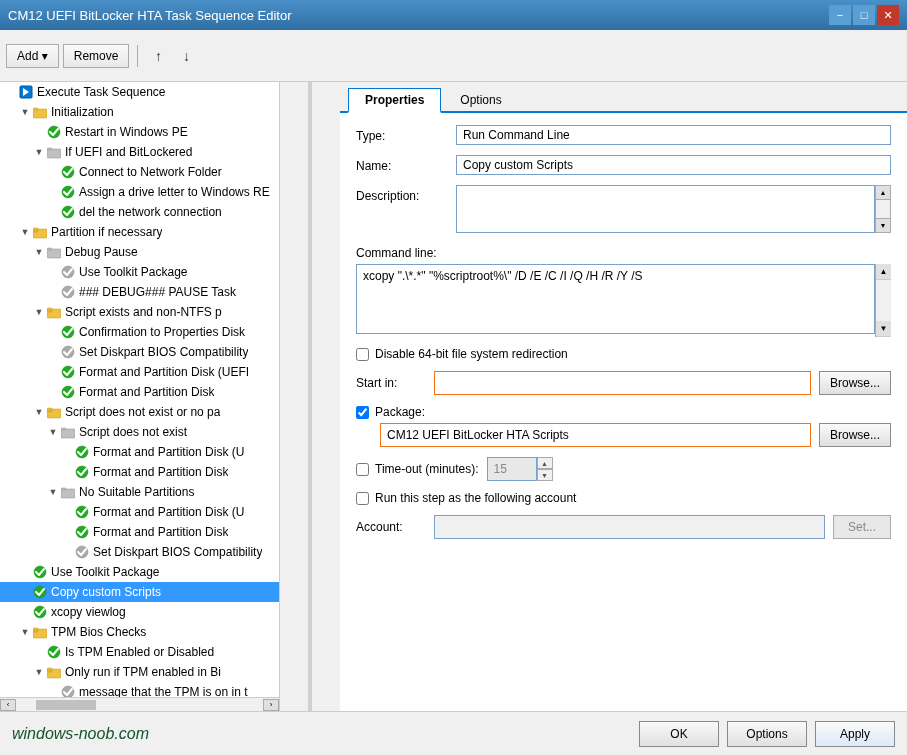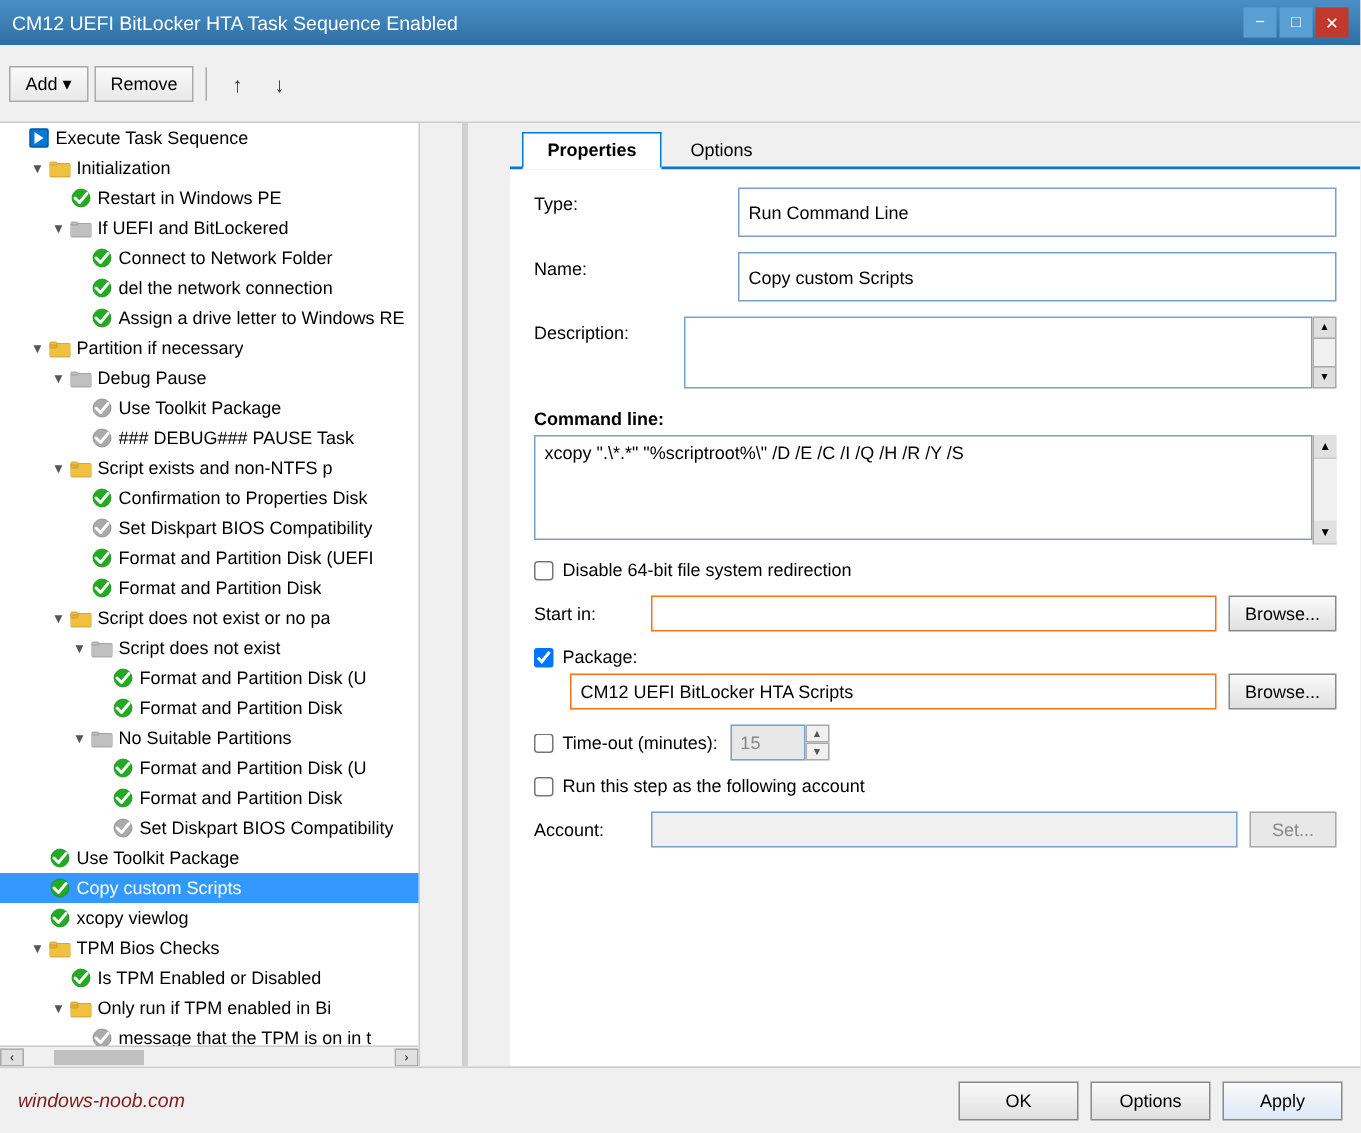--- a/index.html
+++ b/index.html
@@ -222,42 +222,41 @@
       padding-top: 4px;
       flex-shrink: 0;
       color: #000;
     }
     .form-control {
       flex: 1;
       font-size: 12px;
       border: 1px solid #7a9fc8;
       padding: 3px 6px;
       background: white;
-      height: 33px;
-      margin-left: 36px;
+      height: 20px;
     }
 
     .description-box {
       flex: 1;
       height: 50px;
       font-size: 12px;
       border: 1px solid #7a9fc8;
       padding: 3px 6px;
       background: white;
       resize: none;
       position: relative;
     }
     .description-wrapper {
       flex: 1;
       position: relative;
     }
 
     .section-label {
       font-size: 12px;
-      font-weight: 700;
+      font-weight: 400;
       margin-bottom: 4px;
       color: #000;
     }
 
     .command-box-wrapper {
       position: relative;
       width: 100%;
     }
     .command-box {
       width: 100%;
@@ -402,22 +401,22 @@
     .bottom-bar {
       background: #f0f0f0;
       border-top: 1px solid #ccc;
       height: 44px;
       display: flex;
       align-items: center;
       justify-content: space-between;
       padding: 0 12px;
     }
     .watermark {
-      font-size: 13px;
-      color: #7f1d1d;
+      font-size: 16px;
+      color: #14532d;
       font-style: italic;
     }
     .bottom-buttons {
       display: flex;
       gap: 8px;
     }
     .dialog-btn {
       width: 80px;
       height: 26px;
       background: linear-gradient(to bottom, #fafafa, #e0e0e0);
@@ -433,21 +432,21 @@
     .splitter {
       width: 4px;
       background: #d0d0d0;
       cursor: col-resize;
     }
   </style>
 </head>
 <body>
 
 <div class="title-bar">
-  <span class="title-bar-title">CM12 UEFI BitLocker HTA Task Sequence Enabled</span>
+  <span class="title-bar-title">CM12 UEFI BitLocker HTA Task Sequence Editor</span>
   <div class="title-bar-controls">
     <button class="title-btn minimize">−</button>
     <button class="title-btn maximize">□</button>
     <button class="title-btn close">✕</button>
   </div>
 </div>
 
 <div class="main-container">
 
   <div class="toolbar">
@@ -520,32 +519,32 @@
           </div>
           <div class="tree-item">
             <span style="display: inline-block; width: 42px; flex-shrink: 0;"></span>
             <span class="tree-expand"></span>
             <span style="width: 16px; height: 16px; display: inline-flex; align-items: center; justify-content: center; margin-right: 3px; flex-shrink: 0;">
               <svg width="14" height="14" viewBox="0 0 14 14">
                 <circle cx="7" cy="7" r="6" fill="#22aa22" stroke="#1a8a1a" stroke-width="0.5"></circle>
                 <polyline points="3,7 6,10 11,4" fill="none" stroke="white" stroke-width="2" stroke-linecap="round" stroke-linejoin="round"></polyline>
               </svg>
             </span>
+            <span class="tree-label">Assign a drive letter to Windows RE</span>
+          </div>
+          <div class="tree-item">
+            <span style="display: inline-block; width: 42px; flex-shrink: 0;"></span>
+            <span class="tree-expand"></span>
+            <span style="width: 16px; height: 16px; display: inline-flex; align-items: center; justify-content: center; margin-right: 3px; flex-shrink: 0;">
+              <svg width="14" height="14" viewBox="0 0 14 14">
+                <circle cx="7" cy="7" r="6" fill="#22aa22" stroke="#1a8a1a" stroke-width="0.5"></circle>
+                <polyline points="3,7 6,10 11,4" fill="none" stroke="white" stroke-width="2" stroke-linecap="round" stroke-linejoin="round"></polyline>
+              </svg>
+            </span>
             <span class="tree-label">del the network connection</span>
-          </div>
-          <div class="tree-item">
-            <span style="display: inline-block; width: 42px; flex-shrink: 0;"></span>
-            <span class="tree-expand"></span>
-            <span style="width: 16px; height: 16px; display: inline-flex; align-items: center; justify-content: center; margin-right: 3px; flex-shrink: 0;">
-              <svg width="14" height="14" viewBox="0 0 14 14">
-                <circle cx="7" cy="7" r="6" fill="#22aa22" stroke="#1a8a1a" stroke-width="0.5"></circle>
-                <polyline points="3,7 6,10 11,4" fill="none" stroke="white" stroke-width="2" stroke-linecap="round" stroke-linejoin="round"></polyline>
-              </svg>
-            </span>
-            <span class="tree-label">Assign a drive letter to Windows RE</span>
           </div>
           <div class="tree-item">
             <span style="display: inline-block; width: 14px; flex-shrink: 0;"></span>
             <span class="tree-expand" style="color: rgb(85, 85, 85);">▼</span>
             <span style="width: 16px; height: 16px; display: inline-flex; align-items: center; justify-content: center; margin-right: 3px; flex-shrink: 0;">
               <svg width="14" height="13" viewBox="0 0 14 13">
                 <rect x="0" y="3" width="14" height="9" rx="1" fill="#f0c040" stroke="#c09820" stroke-width="0.5"></rect>
                 <rect x="0" y="3" width="5" height="3" rx="1" fill="#e8b030" stroke="#c09820" stroke-width="0.5"></rect>
                 <rect x="0" y="2" width="5" height="2" rx="1" fill="#f0c040" stroke="#c09820" stroke-width="0.5"></rect>
               </svg>

